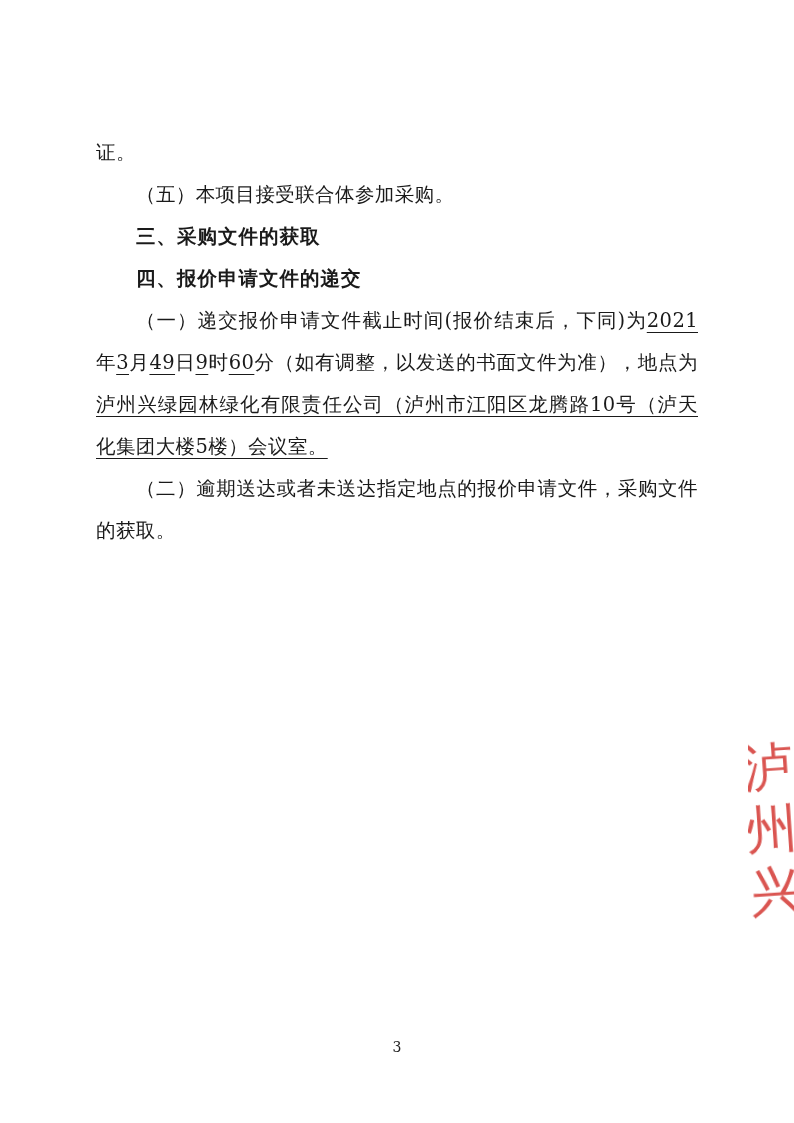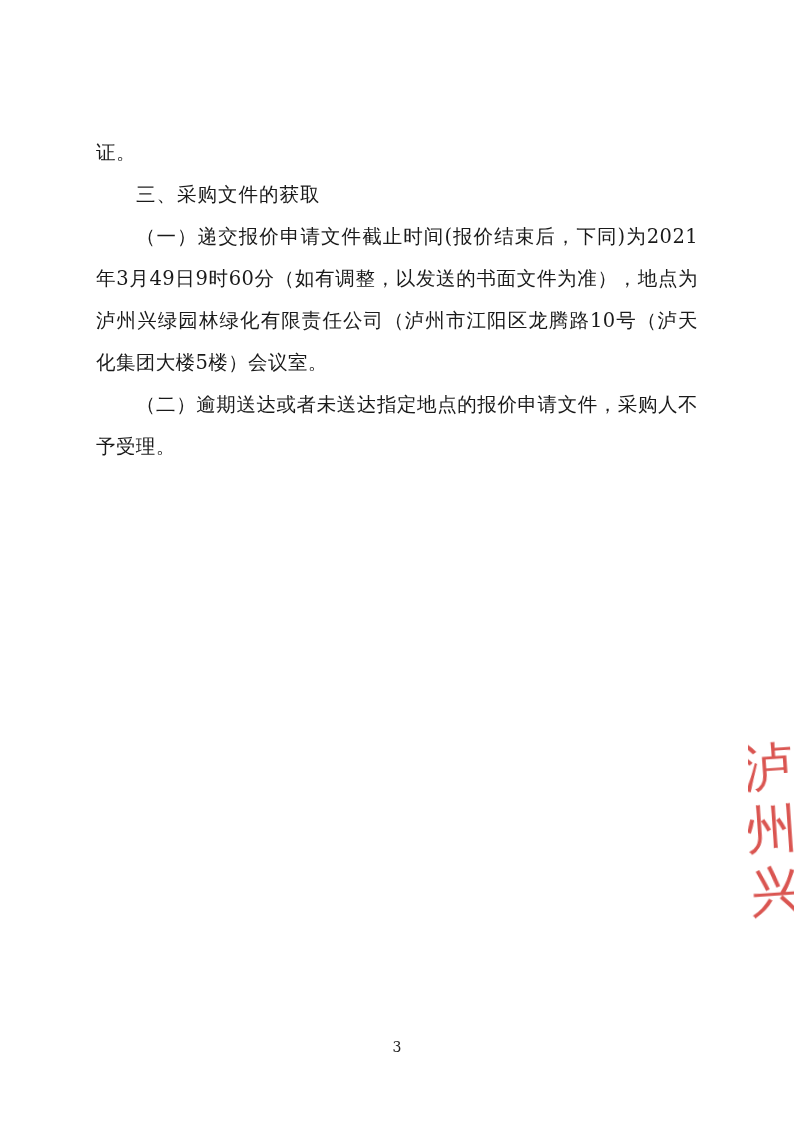--- a/index.html
+++ b/index.html
@@ -32,25 +32,26 @@
   }
   .para {
     margin: 0;
     text-indent: 0;
   }
   .para.indent2 {
     text-indent: 40px;
   }
   .heading {
     margin: 0;
-    font-weight: normal;
+    font-weight: bold;
     text-indent: 40px;
     letter-spacing: 1px;
   }
   .u {
+    text-decoration: underline;
     text-underline-offset: 5px;
   }
   .page-number {
     position: absolute;
     bottom: 68px;
     left: 0;
     width: 794px;
     text-align: center;
     font-size: 14px;
     font-family: "DejaVu Serif", "Liberation Serif", serif;
@@ -88,30 +89,32 @@
 </style>
 </head>
 <body>
 
 <div class="page">
   <div class="doc-body">
 
     <p class="para">证。</p>
 
 
+    <p class="para indent2">（五）本项目接受联合体参加采购。</p>
 
     <p class="heading">三、采购文件的获取</p>
 
 
+    <p class="heading">四、报价申请文件的递交</p>
 
     <p class="para indent2">
       <span>（一）递交报价申请文件截止时间(报价结束后，下同)为</span><span class="u">2021</span><span>年</span><span class="u">3</span><span>月</span><span class="u">49</span><span>日</span><span class="u">9</span><span>时</span><span class="u">60</span><span>分（如有调整，以发送的书面文件为准），地点为</span><span class="u">泸州兴绿园林绿化有限责任公司（泸州市江阳区龙腾路10号（泸天化集团大楼5楼）会议室。</span>
     </p>
 
-    <p class="para indent2">（二）逾期送达或者未送达指定地点的报价申请文件，采购人不予受理。</p>
+    <p class="para indent2">（二）逾期送达或者未送达指定地点的报价申请文件，采购文件的获取。</p>
 
 
 
   </div>
 </div>
 
 <div class="seal">
   <div class="seal-inner">
     <span>泸</span>
     <span>州</span>

